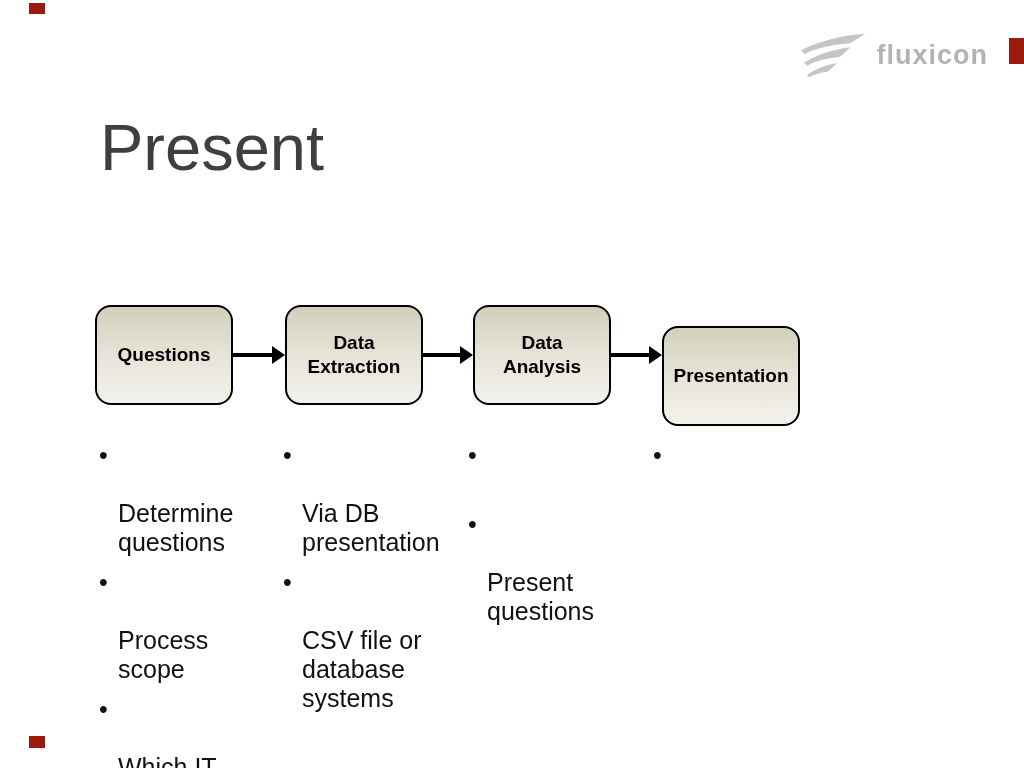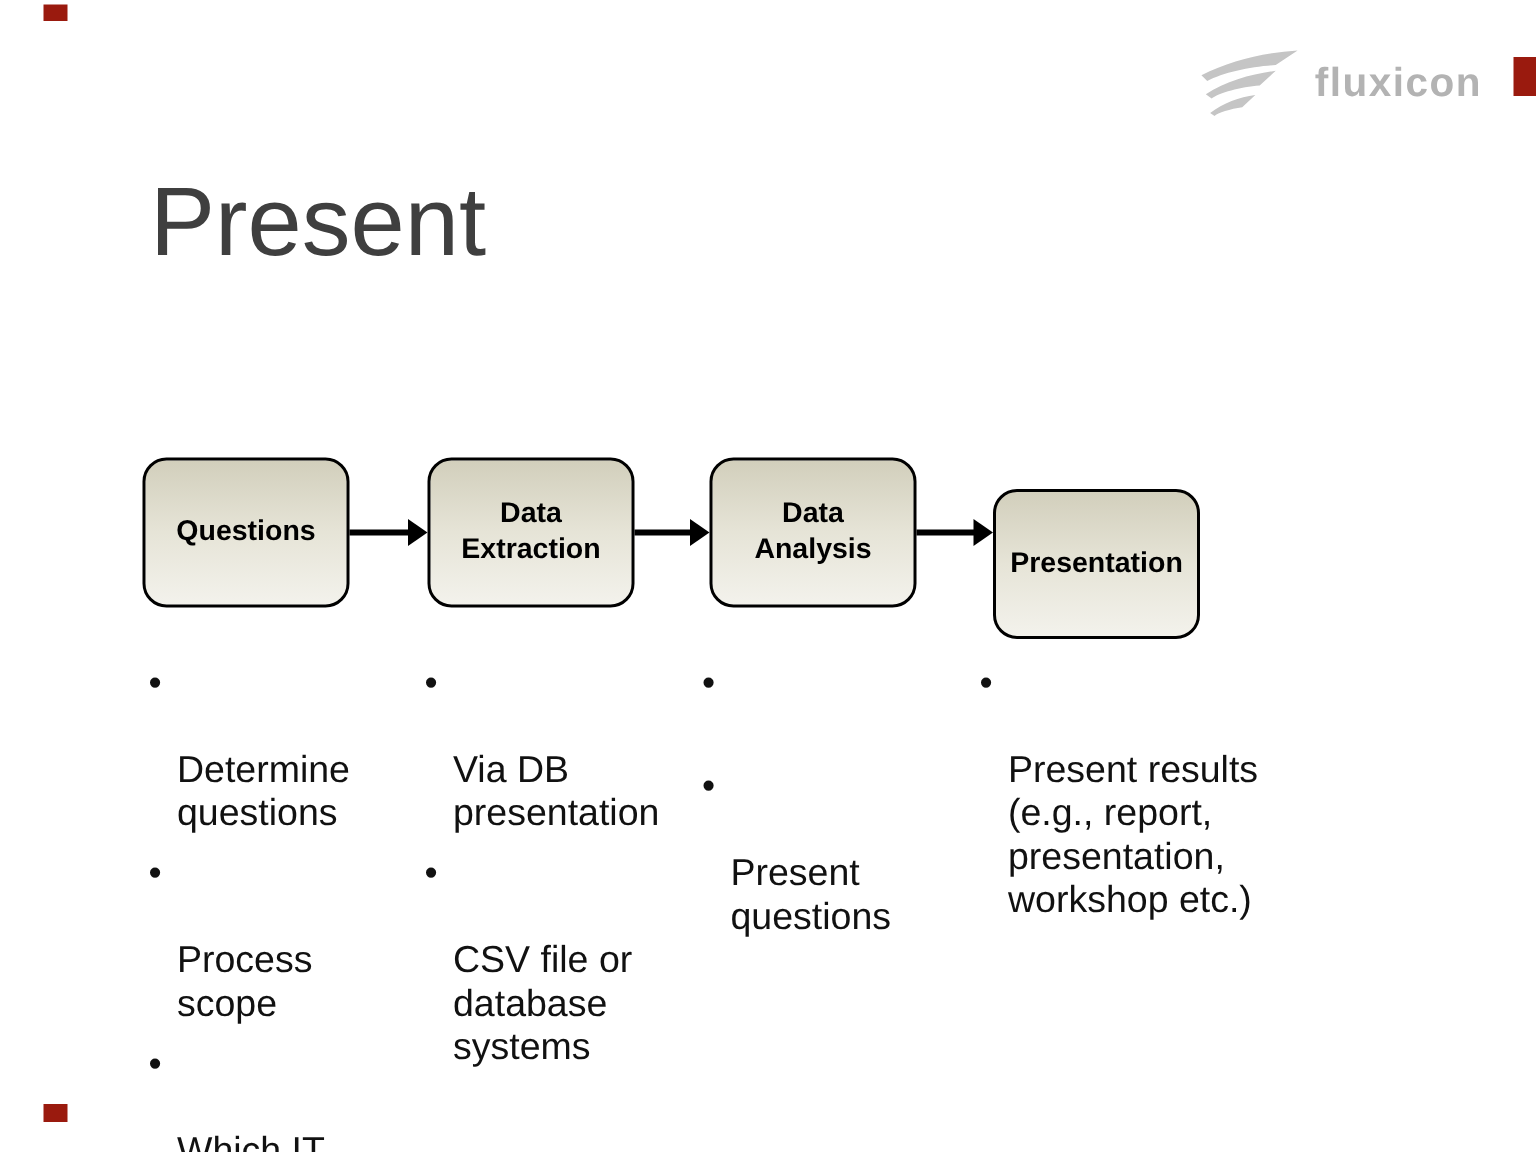--- a/index.html
+++ b/index.html
@@ -118,20 +118,16 @@
     <div class="item">
       <span class="dot">•</span>
       <span>Present
 questions</span>
     </div>
   </div>
 
   <div class="col col-3">
     <div class="item">
       <span class="dot">•</span>
-      <span>Present results
-(e.g., report,
-presentation,
-workshop etc.)</span>
     </div>
   </div>
 
 </div>
 
 </body></html>

